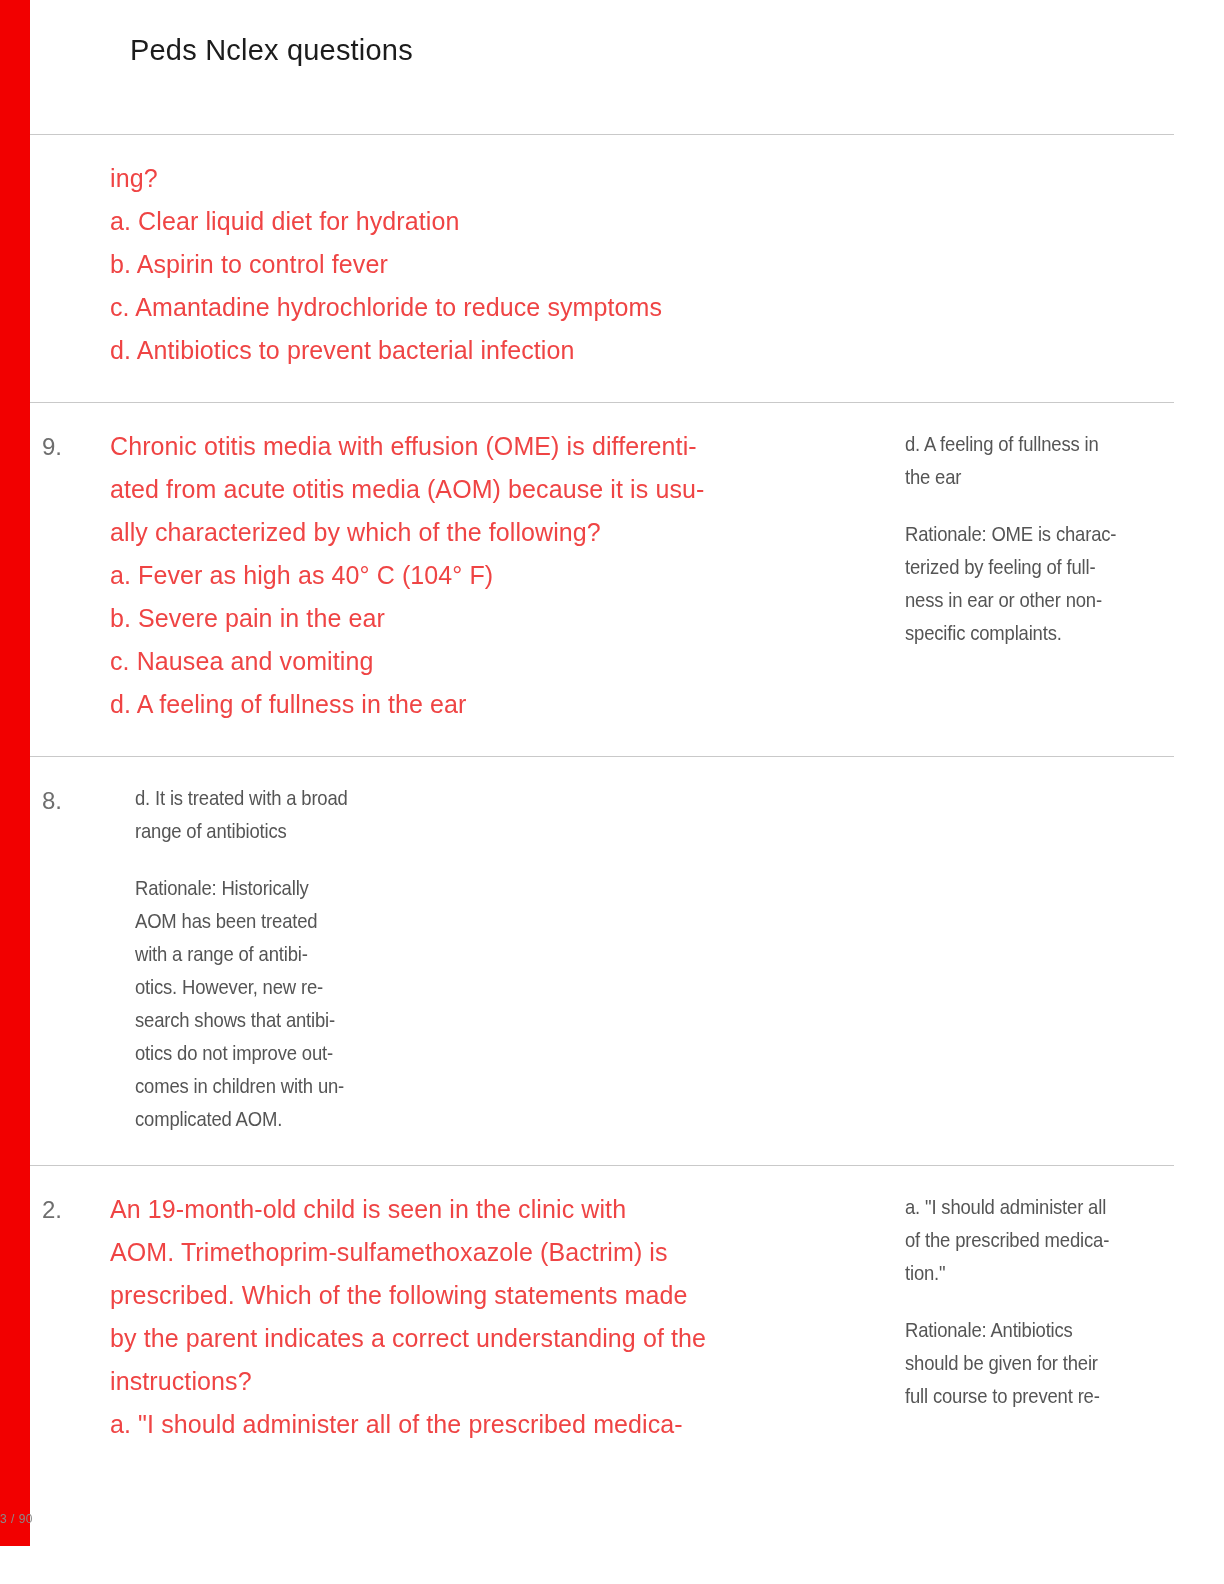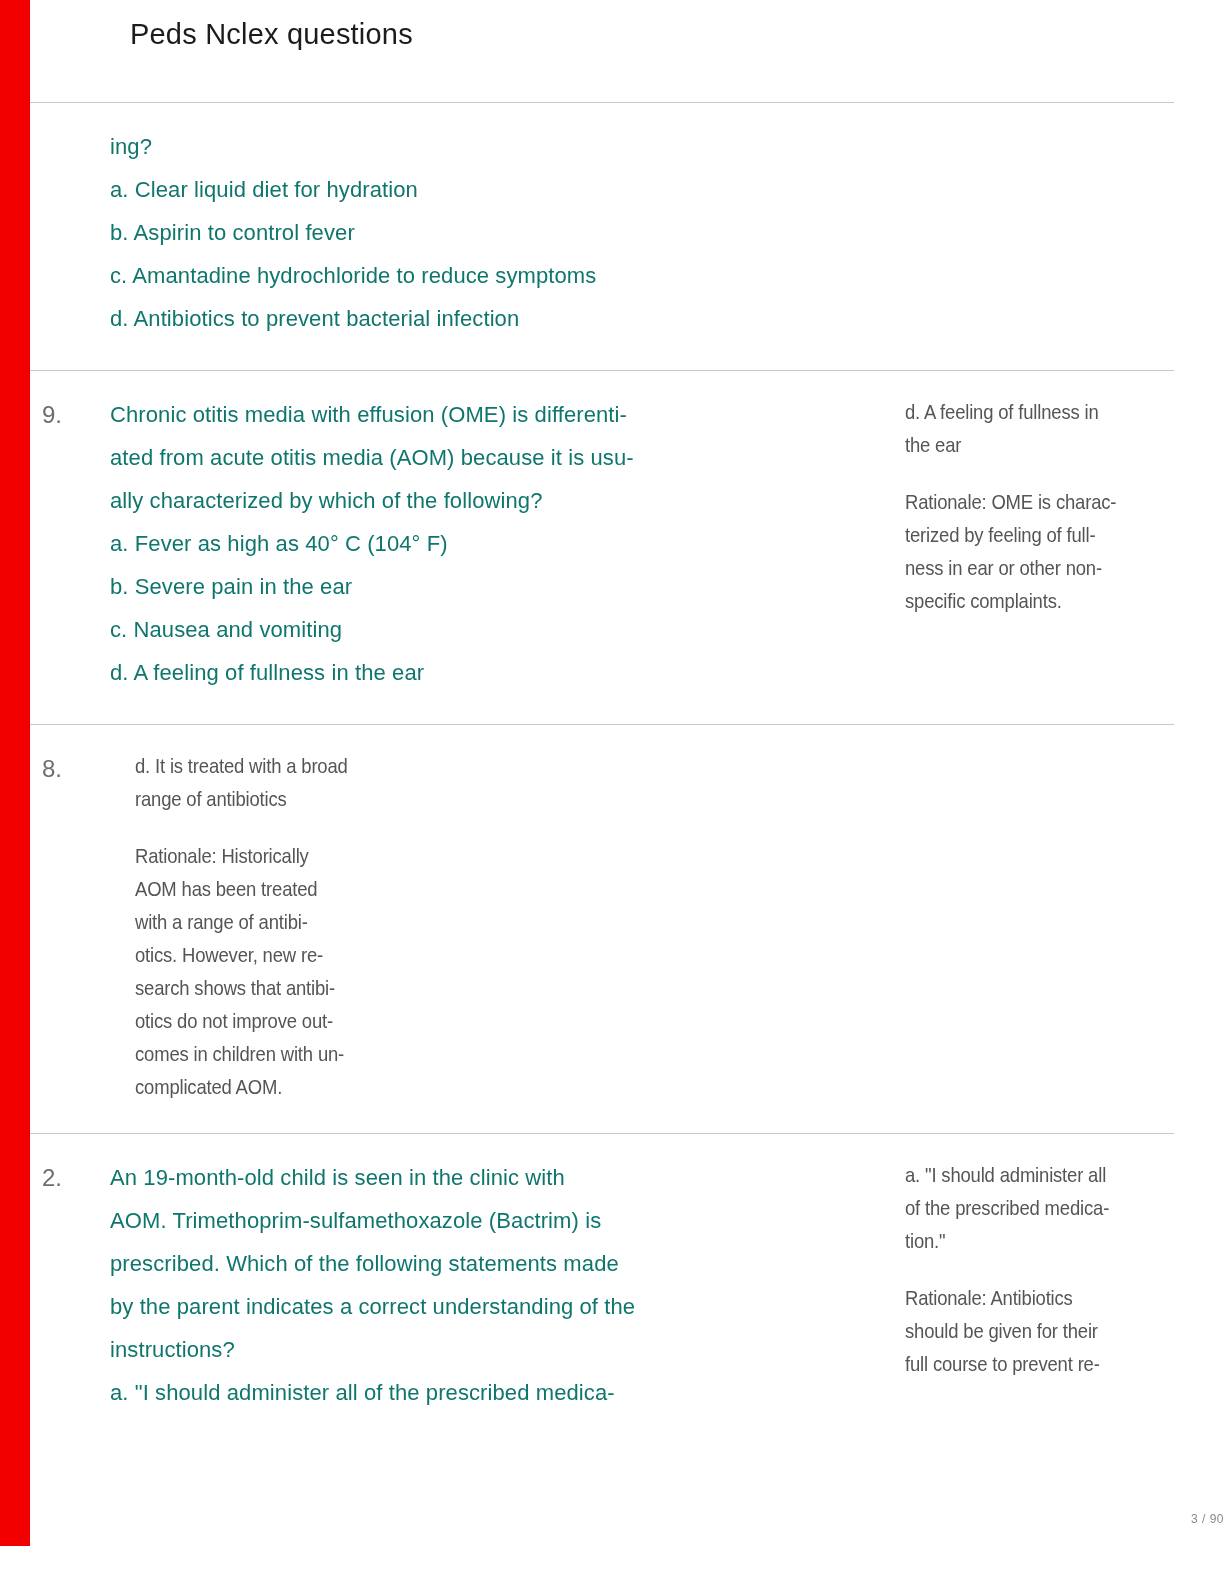--- a/index.html
+++ b/index.html
@@ -17,21 +17,21 @@
     width: 30px; height: 1546px;
     background: #f20000;
   }
 
   .content {
     margin-left: 30px;
     width: 1170px;
     padding-right: 26px;
   }
 
-  .title-wrap { padding-top: 14px; margin-bottom: 48px; }
+  .title-wrap { padding-top: 30px; margin-bottom: 64px; }
   .title {
     margin-left: 100px;
     font-size: 29px;
     line-height: 40px;
     font-weight: 500;
     color: #1c1c1c;
     letter-spacing: 0.2px;
   }
 
   .block {
@@ -47,23 +47,23 @@
     flex: 0 0 80px;
     font-size: 24px;
     line-height: 44px;
     color: #6e6e6e;
   }
 
   .q {
     width: 770px;
     flex: 0 0 770px;
     white-space: pre-line;
-    font-size: 22px;
+    font-size: 25px;
     line-height: 43px;
-    color: #0f766e;
+    color: #ef4444;
     letter-spacing: 0.1px;
   }
 
   .r { flex: 1 1 auto; padding-left: 25px; padding-top: 2px; }
   .r-inner {
     width: 300px;
     transform: scaleX(0.88);
     transform-origin: top left;
   }
   .r-answer, .r-rationale {
@@ -73,21 +73,21 @@
     color: #555555;
     letter-spacing: -0.2px;
   }
   .r-answer { margin-bottom: 24px; }
   .r-answer:empty { display: none; margin: 0; }
 
   .footer {
     position: absolute;
     left: 0; bottom: 58px;
     width: 1224px;
-    text-align: right;
+    text-align: left;
     font-size: 12px;
     color: #8a8a8a;
     letter-spacing: 0.5px;
   }
 </style>
 </head>
 <body>
 
 <div class="page">
 

